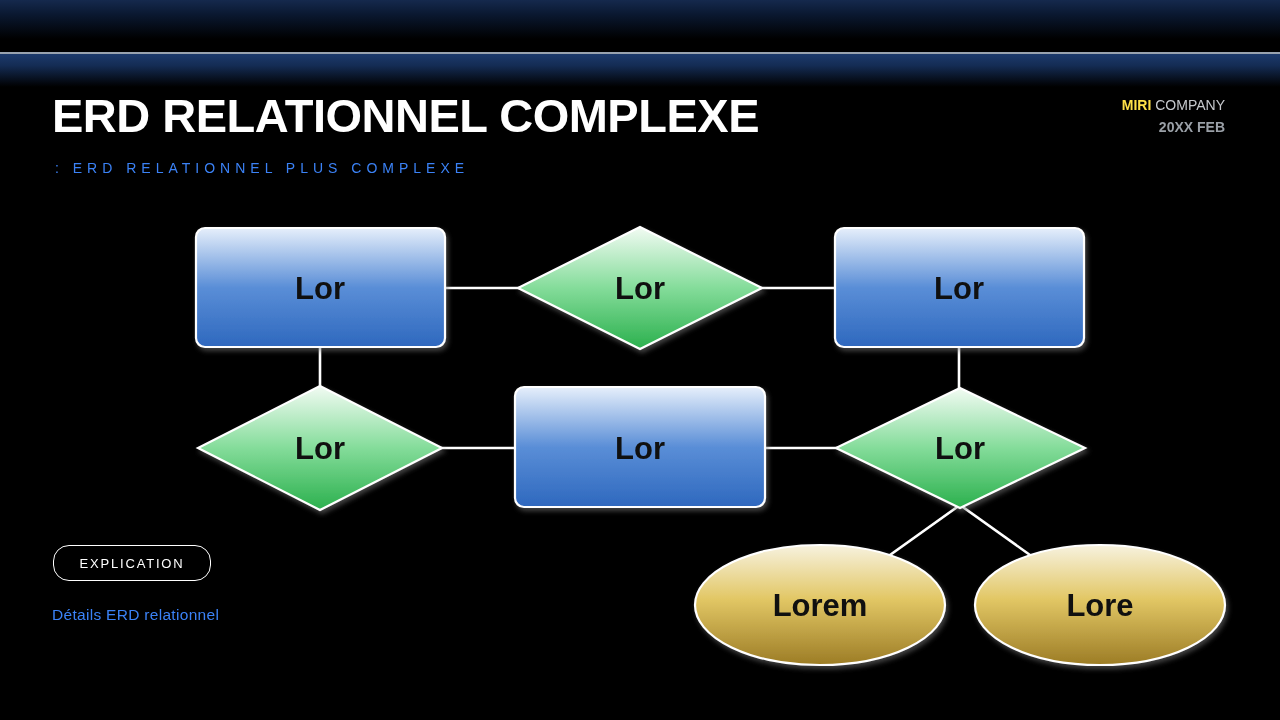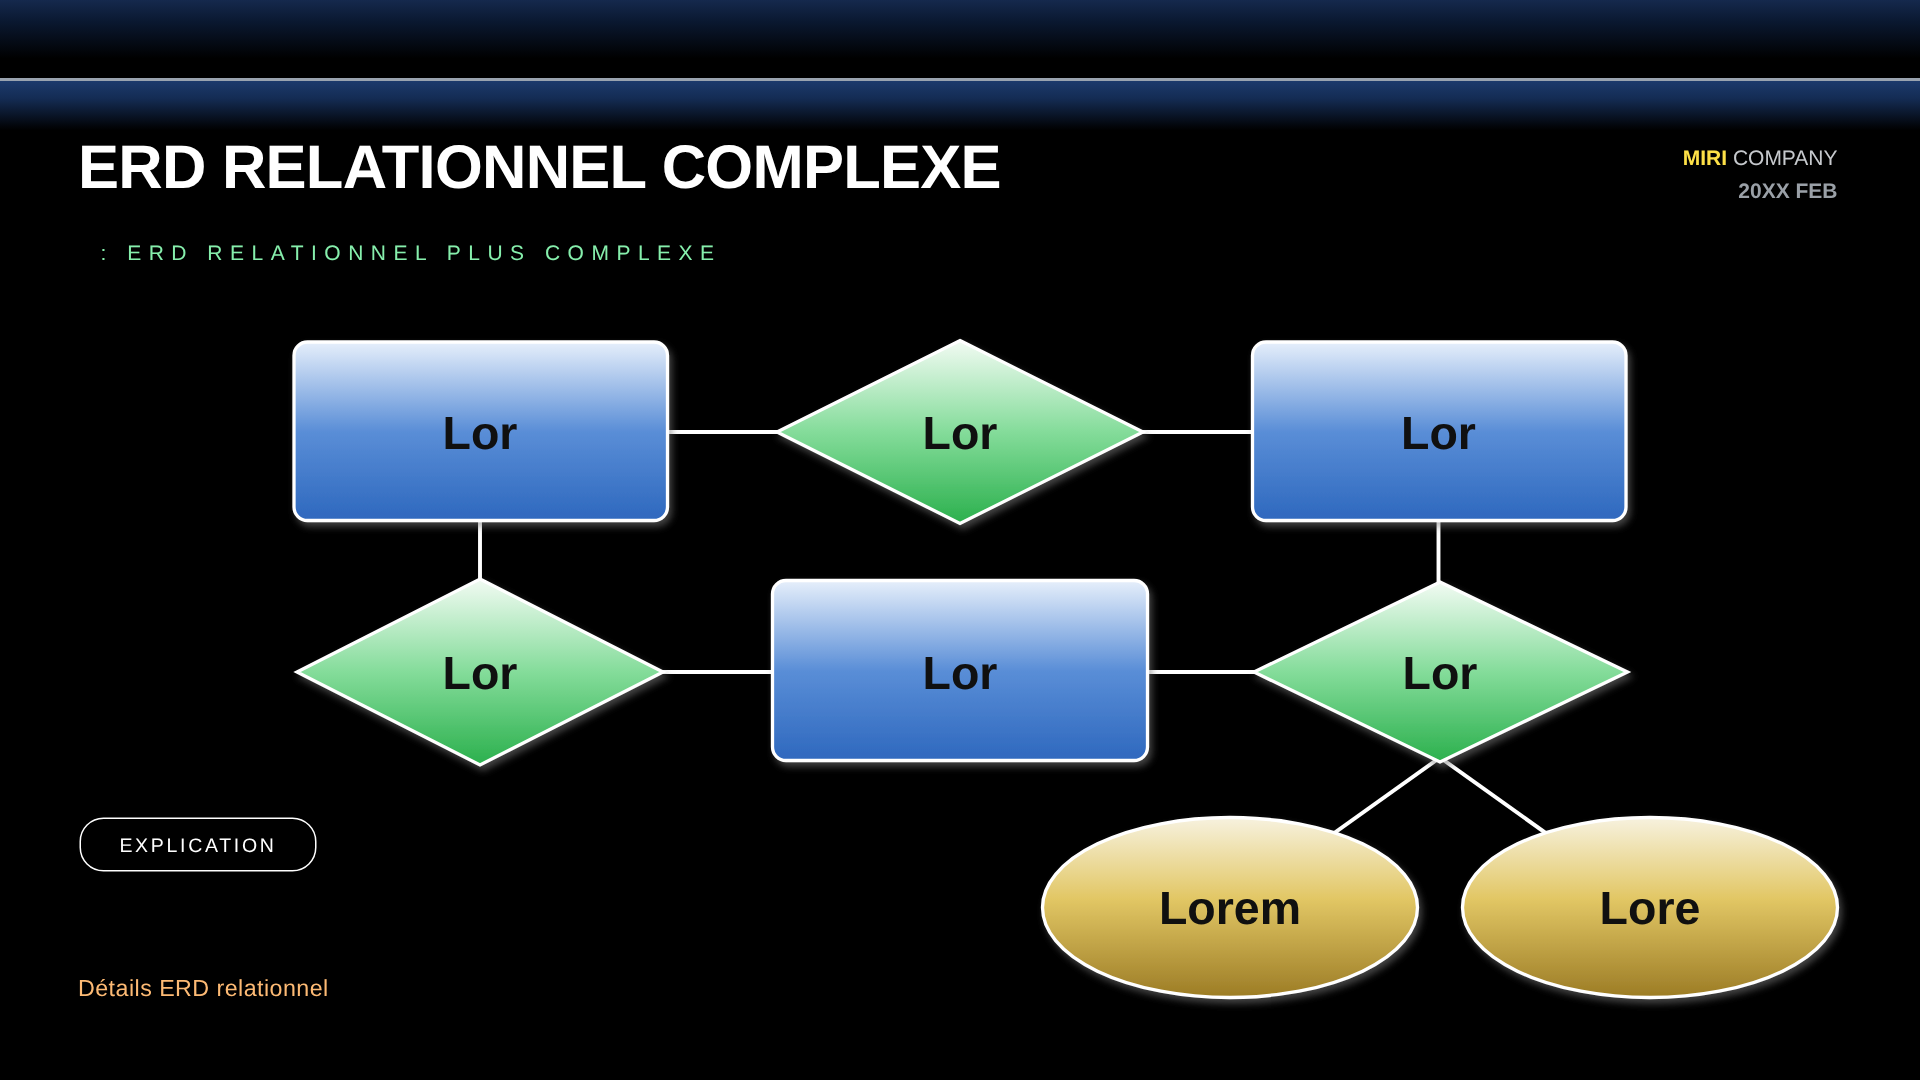--- a/index.html
+++ b/index.html
@@ -23,26 +23,26 @@
     background: #99a3af;
   }
   .bar-secondary {
     position: absolute; left: 0; top: 54px; width: 1280px; height: 33px;
     background: linear-gradient(180deg, #1c3a6c 0%, #142c54 35%, #03060c 90%, #000 100%);
   }
 
   
   .page-title {
     position: absolute; left: 52px; top: 88px;
-    color: #fff; font-size: 41px; font-weight: bold;
+    color: #fff; font-size: 47px; font-weight: bold;
     letter-spacing: -0.5px; white-space: nowrap;
   }
   .subtitle {
     position: absolute; left: 55px; top: 160px;
-    color: #86efac; font-size: 14px; letter-spacing: 5px; white-space: nowrap; margin-left: 12px;
+    color: #3b82f6; font-size: 14px; letter-spacing: 5px; white-space: nowrap;
   }
   .meta {
     position: absolute; right: 55px; top: 95px;
     text-align: right; line-height: 1.55;
     font-size: 14px;
   }
   .meta .line1 { color: #c6c9cd; }
   .meta .line1 b { color: #fde047; font-weight: bold; }
   .meta .line2 { color: #9aa0a7; font-weight: bold; }
 
@@ -60,22 +60,22 @@
   .explication-btn {
     position: absolute; left: 53px; top: 545px;
     width: 158px; height: 36px;
     border: 1.5px solid #fff; border-radius: 16px;
     box-sizing: border-box;
     color: #fff; font-size: 13px; letter-spacing: 1.8px;
     display: flex; align-items: center; justify-content: center;
     background: transparent; cursor: pointer;
   }
   .footnote {
-    position: absolute; left: 52px; top: 651px;
-    color: #fdba74; font-size: 15.5px; letter-spacing: 0.3px;
+    position: absolute; left: 52px; top: 606px;
+    color: #3b82f6; font-size: 15.5px; letter-spacing: 0.3px;
   }
 </style>
 </head>
 <body>
 
 <div class="slide">
 
   <div class="bar-primary"></div>
   <div class="bar-divider"></div>
   <div class="bar-secondary"></div>

